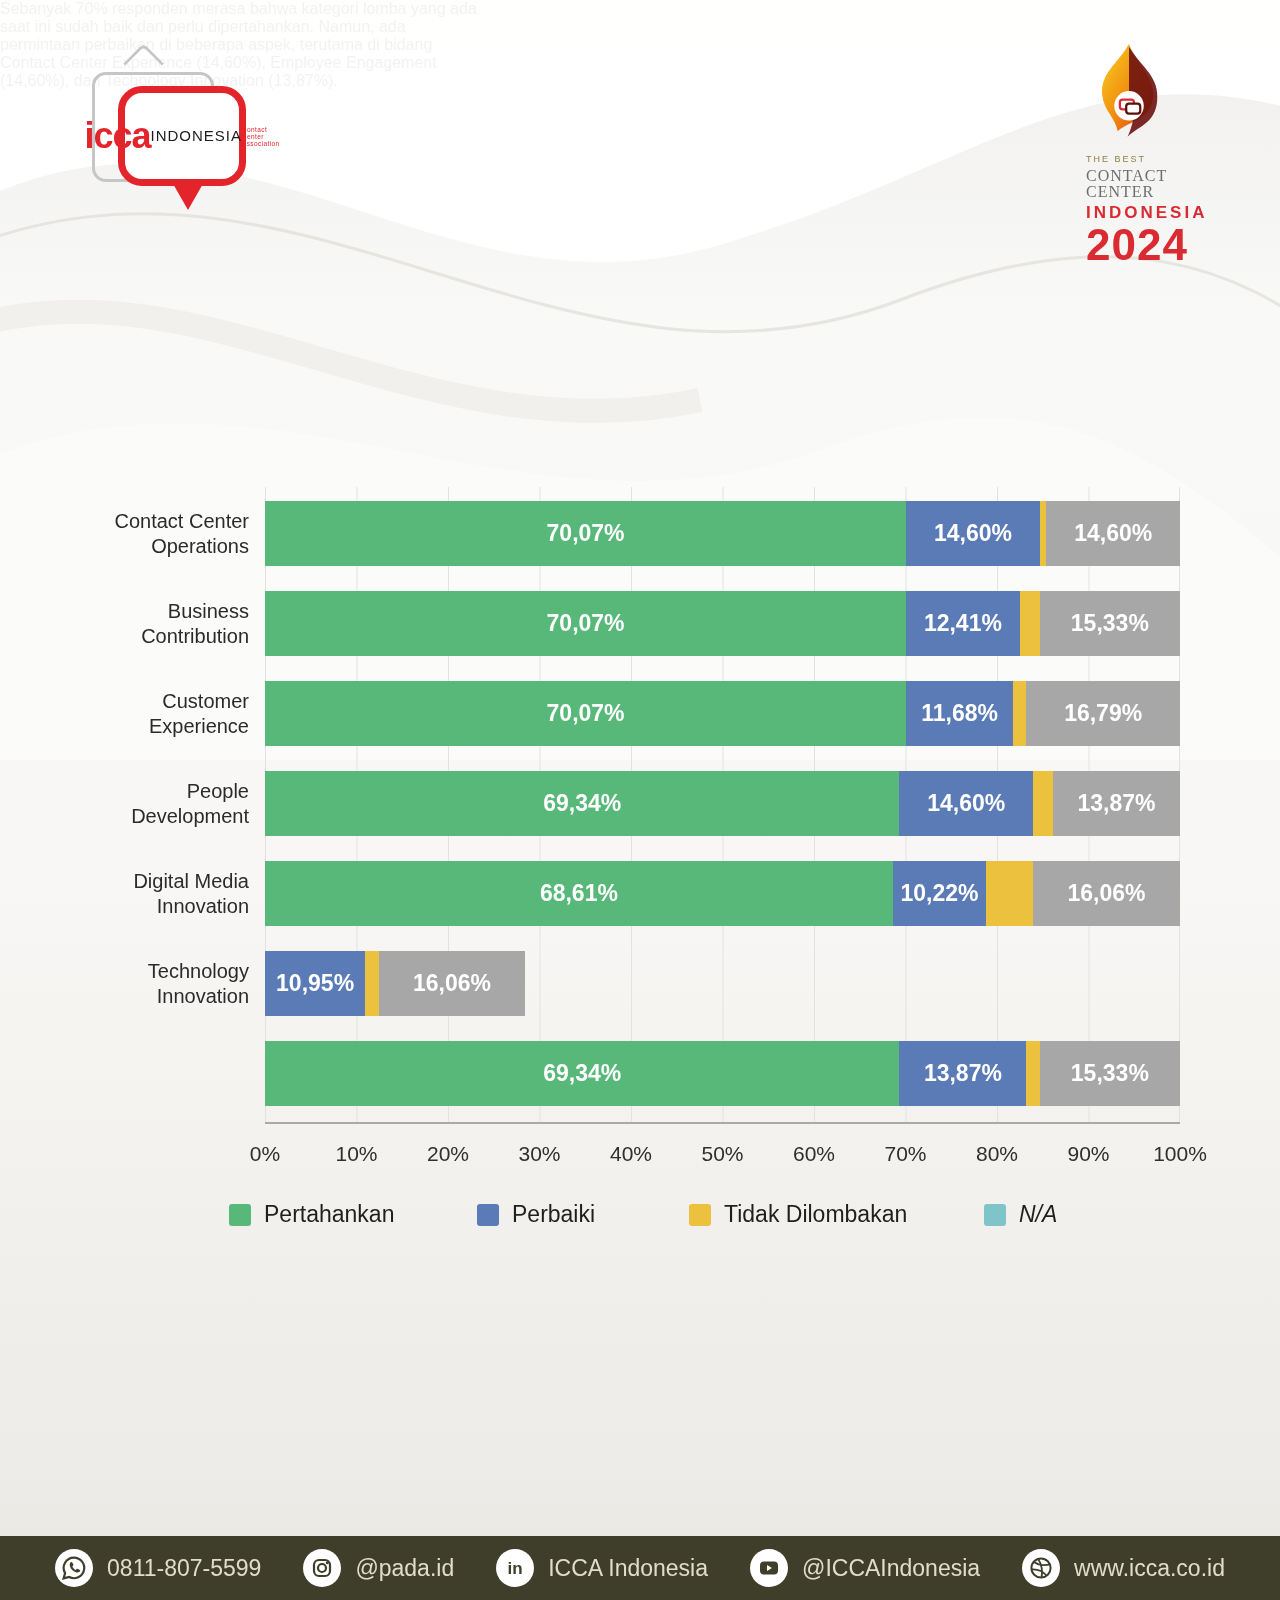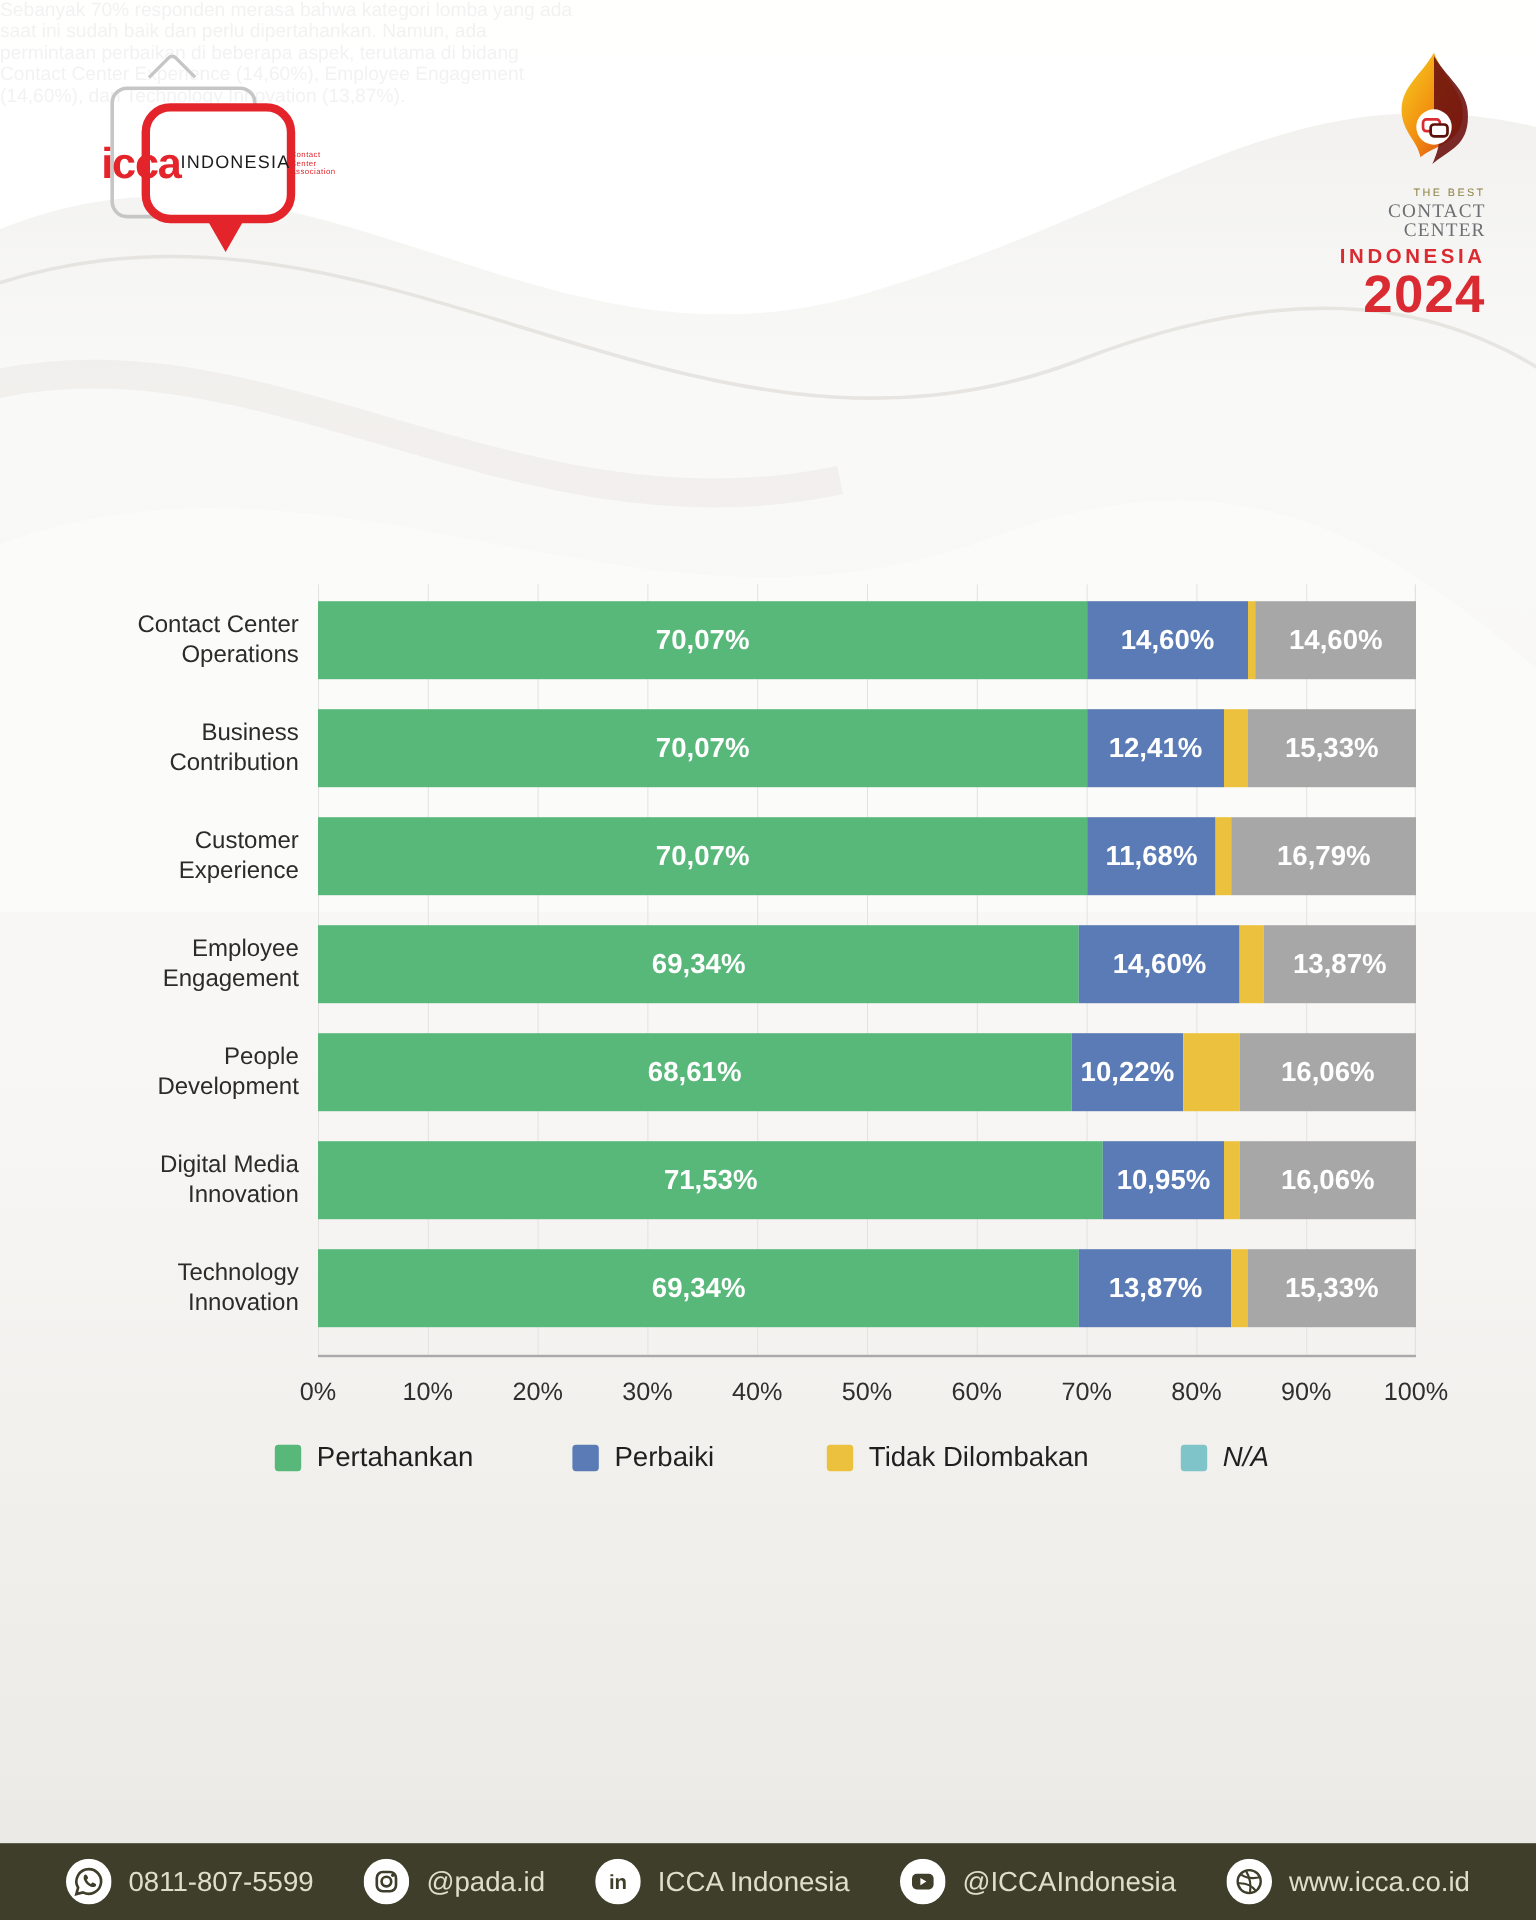--- a/index.html
+++ b/index.html
@@ -11,21 +11,21 @@
   .bg-waves{position:absolute;left:0;top:0;width:1280px;height:760px;}
   
   .icca-logo{position:absolute;left:92px;top:58px;width:180px;height:180px;}
   .icca-ghost{position:absolute;left:0;top:14px;width:116px;height:104px;border:3px solid #c6c6c6;border-radius:14px;}
   .icca-ghost::before{content:'';position:absolute;left:34px;top:-26px;width:26px;height:26px;border:3px solid #c6c6c6;transform:rotate(45deg);border-right:none;border-bottom:none;border-radius:6px 0 0 0;}
   .icca-bubble{position:absolute;left:26px;top:28px;width:128px;height:100px;box-sizing:border-box;background:#fff;border:7px solid #e3242b;border-radius:24px;display:flex;flex-direction:row;align-items:center;justify-content:center;z-index:2;}
   .icca-tail{position:absolute;left:80px;top:124px;width:0;height:0;border-left:16px solid transparent;border-right:16px solid transparent;border-top:28px solid #e3242b;z-index:1;}
   .icca-name{font-size:36px;font-weight:bold;color:#e3242b;line-height:.85;letter-spacing:-1px;}
   .icca-region{font-size:15px;color:#1c1c1c;letter-spacing:1px;line-height:1.15;}
   .icca-tagline{font-size:6.5px;color:#e3242b;letter-spacing:.4px;}
-  .award-logo{position:absolute;left:1086px;top:44px;width:152px;text-align:right;line-height:1;}
+  .award-logo{position:absolute;left:1086px;top:44px;width:152px;text-align:left;line-height:1;}
   .award-the-best{font-size:9px;letter-spacing:2px;color:#8d8040;margin-top:4px;}
   .award-cc{font-family:"Liberation Serif",serif;font-size:16px;color:#6d6e71;letter-spacing:1px;margin-top:4px;}
   .award-ina{font-size:17px;font-weight:bold;color:#d92b31;letter-spacing:3px;margin-top:4px;}
   .award-year{font-size:44px;font-weight:bold;color:#d92b31;letter-spacing:1px;margin-top:2px;}
   
   .title{position:absolute;left:60px;width:1160px;top:278px;text-align:center;color:#dc4a3c;font-size:38px;font-weight:bold;line-height:54px;letter-spacing:-.5px;}
   
   .chart{position:absolute;left:90px;top:487px;width:1100px;}
   .chart-body{display:flex;}
   .cat-labels{width:175px;box-sizing:border-box;padding:14px 16px 0 0;}
@@ -96,22 +96,20 @@
 
   <section class="chart">
     <div class="chart-body">
       <div class="cat-labels" id="cat-labels">
           <div class="cat-label">Contact Center
 Operations</div>
           <div class="cat-label">Business
 Contribution</div>
           <div class="cat-label">Customer
 Experience</div>
-          <div class="cat-label">Employee
-Engagement</div>
           <div class="cat-label">People
 Development</div>
           <div class="cat-label">Digital Media
 Innovation</div>
           <div class="cat-label">Technology
 Innovation</div>
         </div>
       <div class="rows" id="bar-rows">
           <div class="bar-track">
             <div class="seg" style="width: 70.07%; background: rgb(88, 184, 122);">
@@ -167,23 +165,20 @@
             </div>
             <div class="seg" style="width: 10.22%; background: rgb(90, 123, 181);">
               <span class="seg-label">10,22%</span>
             </div>
             <div class="seg" style="width: 5.11%; background: rgb(236, 193, 62);"></div>
             <div class="seg" style="width: 16.06%; background: rgb(167, 167, 167);">
               <span class="seg-label">16,06%</span>
             </div>
           </div>
           <div class="bar-track">
-            <div class="seg" style="width: 71.53%; background: rgb(88, 184, 122);">
-              <span class="seg-label">71,53%</span>
-            </div>
             <div class="seg" style="width: 10.95%; background: rgb(90, 123, 181);">
               <span class="seg-label">10,95%</span>
             </div>
             <div class="seg" style="width: 1.46%; background: rgb(236, 193, 62);"></div>
             <div class="seg" style="width: 16.06%; background: rgb(167, 167, 167);">
               <span class="seg-label">16,06%</span>
             </div>
           </div>
           <div class="bar-track">
             <div class="seg" style="width: 69.34%; background: rgb(88, 184, 122);">

